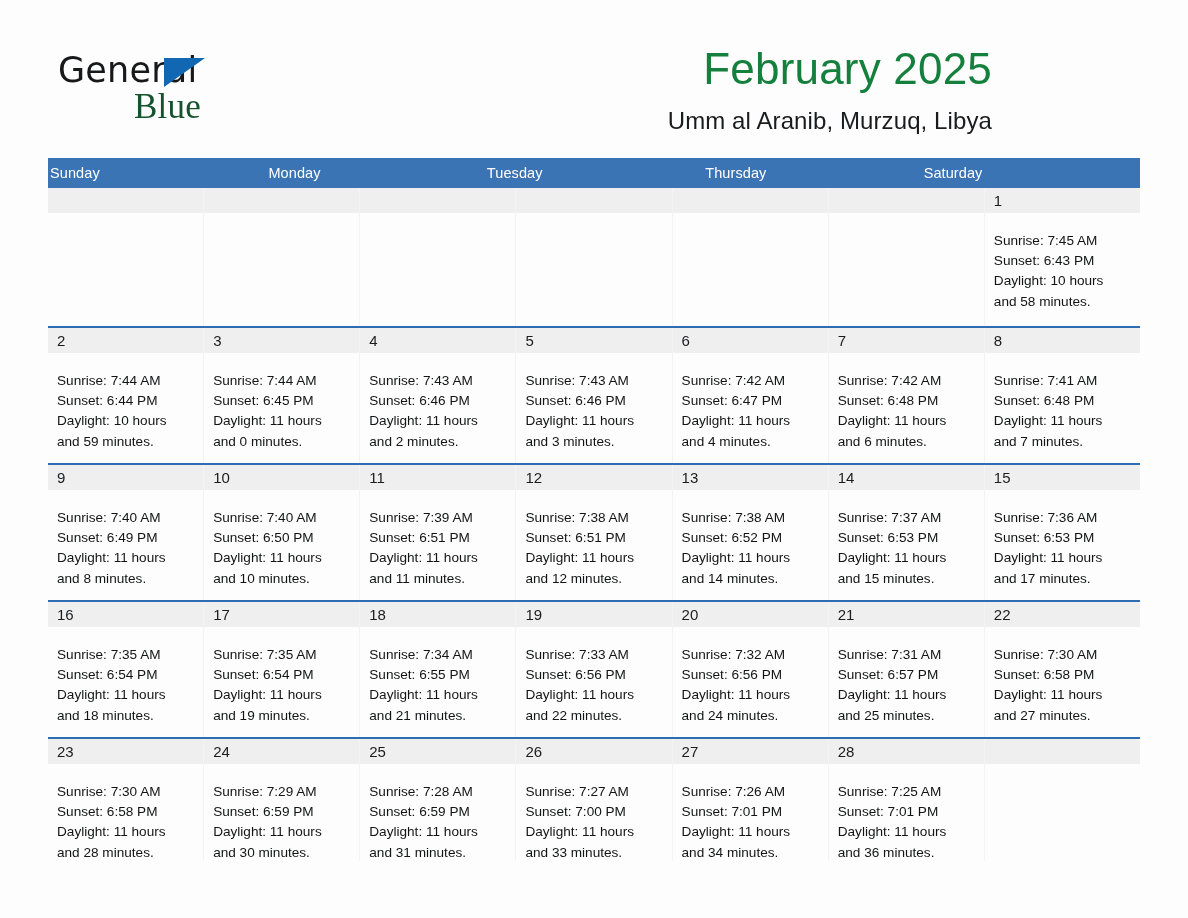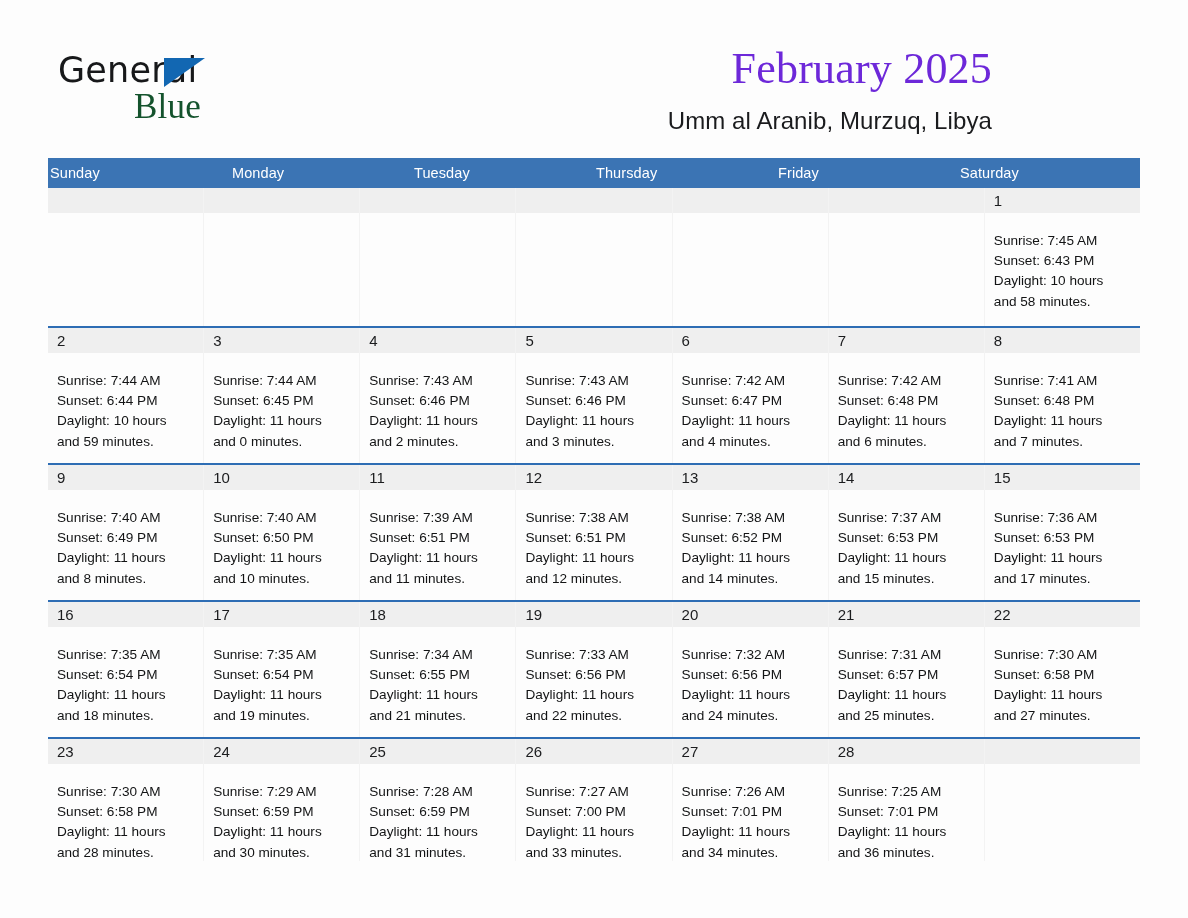--- a/index.html
+++ b/index.html
@@ -74,24 +74,23 @@
   .title-block {
     position: absolute;
     right: 0;
     top: 0;
     text-align: right;
   }
   .cal-title {
     font-size: 44px;
     line-height: 54px;
     font-weight: 400;
-    color: #6d28d9;
+    color: #15803d;
     letter-spacing: .2px;
     white-space: nowrap;
-    font-family: Liberation Serif, serif;
   }
   .cal-subtitle {
     margin-top: 10px;
     font-size: 24px;
     line-height: 30px;
     font-weight: 400;
     color: #1a1b1d;
     letter-spacing: .1px;
     white-space: nowrap;
   }
@@ -190,21 +189,20 @@
 
   </div>
 
   <div class="calendar">
 
     <div class="weekday-row">
       <div class="weekday">Sunday</div>
       <div class="weekday">Monday</div>
       <div class="weekday">Tuesday</div>
       <div class="weekday">Thursday</div>
-      <div class="weekday">Friday</div>
       <div class="weekday">Saturday</div>
     </div>
 
     <div id="weeks-container">
         <div class="week-row wk1 first">
           <div class="day-cell void">
             <div class="day-number-band"></div>
           </div>
           <div class="day-cell void">
             <div class="day-number-band"></div>

